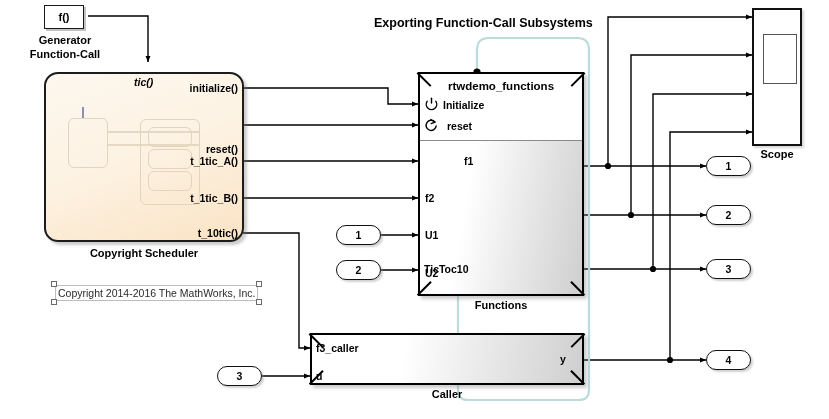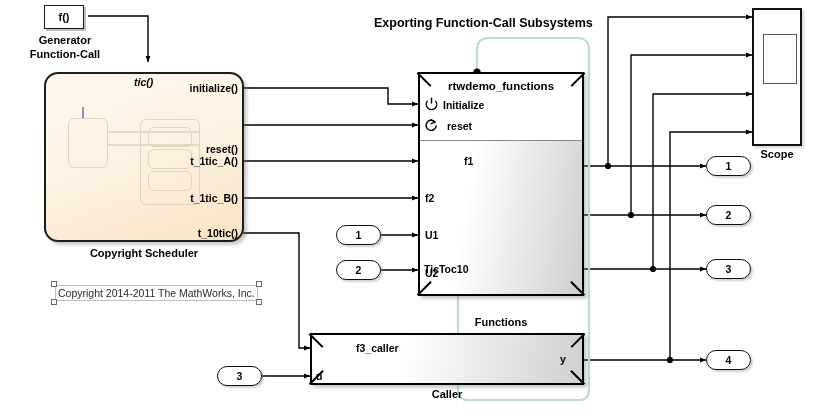--- a/index.html
+++ b/index.html
@@ -258,21 +258,21 @@
 
   <div class="abs sf-out-label" style="left:134px; top:82px; width:104px;">initialize()</div>
   <div class="abs sf-out-label" style="left:134px; top:119px; width:104px;margin-top:24px;">reset()</div>
   <div class="abs sf-out-label" style="left:124px; top:155px; width:114px;">t_1tic_A()</div>
   <div class="abs sf-out-label" style="left:124px; top:192px; width:114px;">t_1tic_B()</div>
   <div class="abs sf-out-label" style="left:124px; top:227px; width:114px;">t_10tic()</div>
 
   <div class="abs block-caption" style="left:44px; top:247px; width:200px;">Copyright Scheduler</div>
 
   <div class="abs" style="left:55px; top:285px;">
-    <div class="copyright">Copyright 2014-2011 The MathWorks, Inc.</div>
+    <div class="copyright">Copyright 2014-2016 The MathWorks, Inc.</div>
     <div class="handle" style="left:-4px; top:-4px;"></div>
     <div class="handle" style="right:-4px; top:-4px;"></div>
     <div class="handle" style="left:-4px; bottom:-4px;"></div>
     <div class="handle" style="right:-4px; bottom:-4px;"></div>
   </div>
 
   <div class="abs mdlref" style="left:418px; top:72px; width:166px; height:224px;">
     <div class="mdlref-head" style="height:67px; width:100%;"></div>
     <div class="corner tl" style="left:0; top:0;">
         <i></i>
@@ -306,37 +306,37 @@
     <span class="port-label">reset</span>
   </div>
 
   <div class="abs port-label" style="left:425px; top:155px;margin-left:39px;">f1</div>
   <div class="abs port-label" style="left:425px; top:192px;">f2</div>
   <div class="abs port-label" style="left:425px; top:229px;">U1</div>
   <div class="abs port-label" style="left:425px; top:267px;">U2</div>
 
   <div class="abs port-label" style="left:424px; top:263px; width:154px; ">TicToc10</div>
 
-  <div class="abs block-caption" style="left:418px; top:316px; width:166px;">Functions</div>
+  <div class="abs block-caption" style="left:418px; top:299px; width:166px;">Functions</div>
 
   <div class="abs mdlref" style="left:310px; top:333px; width:274px; height:52px;">
     <div class="corner tl" style="left:0; top:0;">
         <i></i>
       </div>
     <div class="corner tr" style="right:0; top:0;">
         <i></i>
       </div>
     <div class="corner bl" style="left:0; bottom:0;">
         <i></i>
       </div>
     <div class="corner br" style="right:0; bottom:0;">
         <i></i>
       </div>
   </div>
-  <div class="abs port-label" style="left:316px; top:342px;margin-left:40px;">f3_caller</div>
+  <div class="abs port-label" style="left:316px; top:342px;">f3_caller</div>
   <div class="abs port-label" style="left:316px; top:370px;">u</div>
   <div class="abs port-label" style="left:560px; top:353px;">y</div>
   <div class="abs block-caption" style="left:310px; top:388px; width:274px;">Caller</div>
 
   <div class="abs port-blk" style="left:336px; top:225px; width:45px; height:20px;">
     <span>1</span>
   </div>
   <div class="abs port-blk" style="left:336px; top:260px; width:45px; height:20px;">
     <span>2</span>
   </div>

